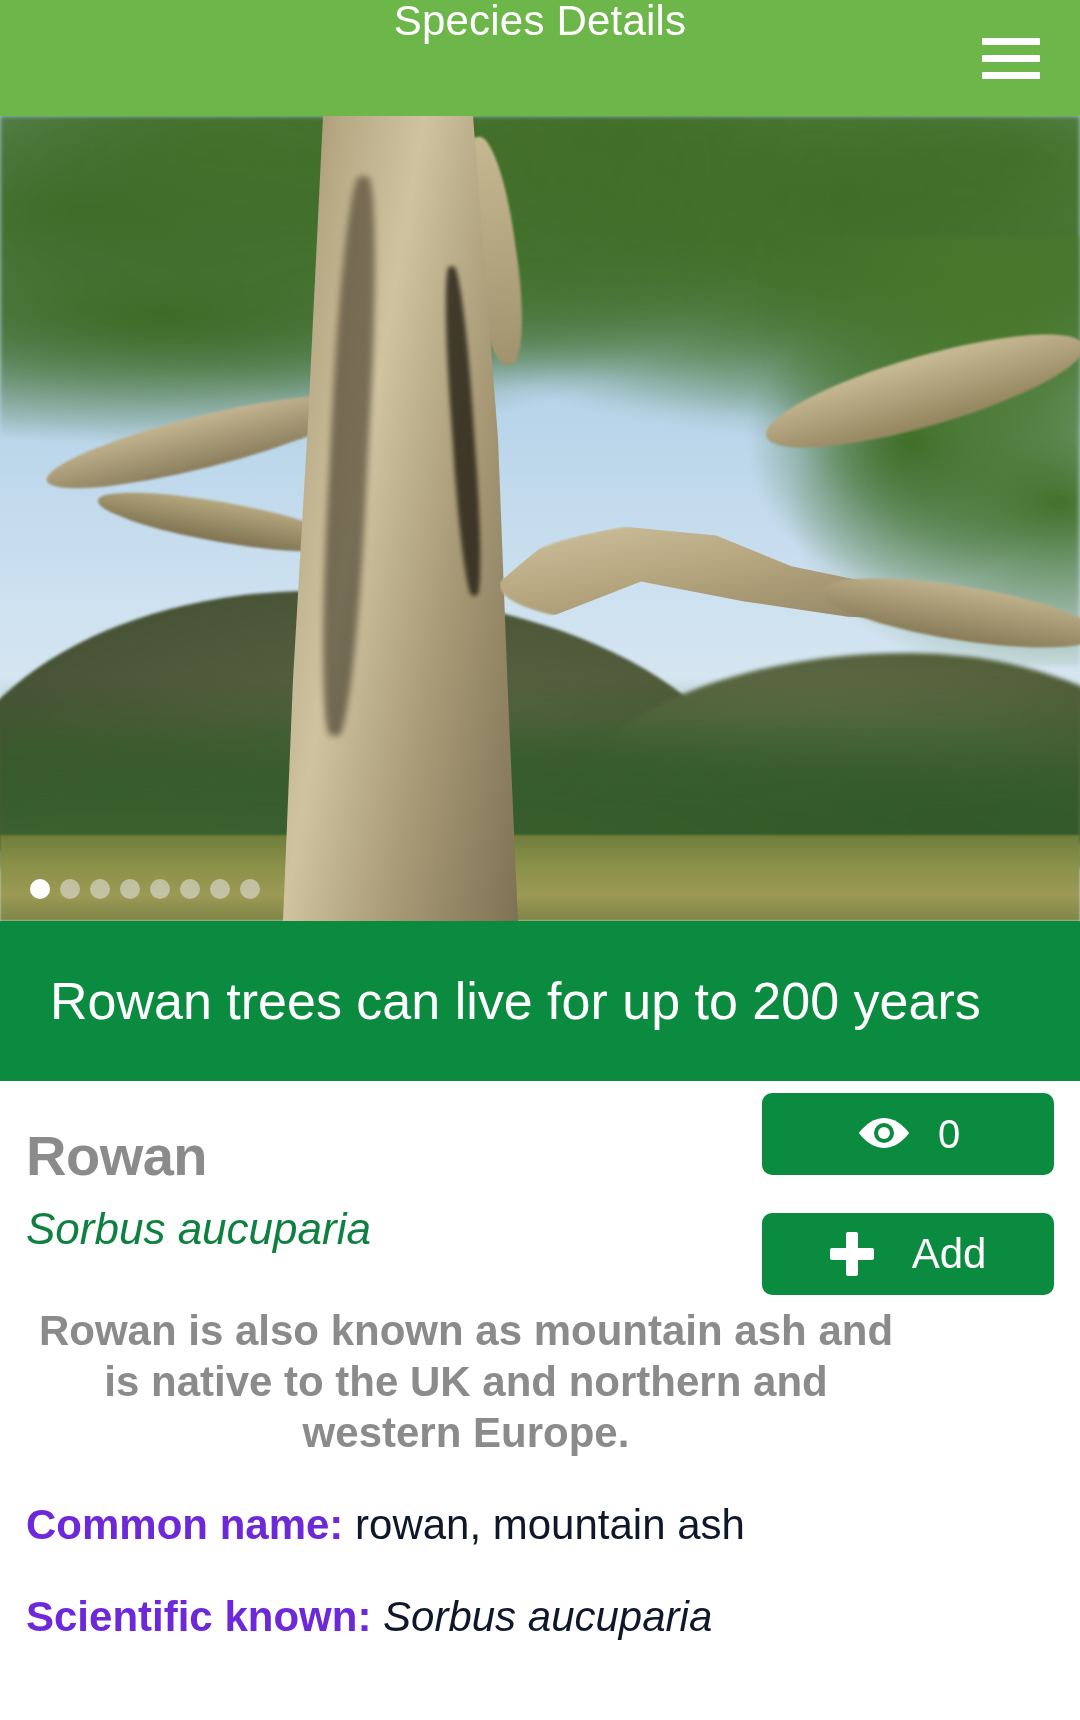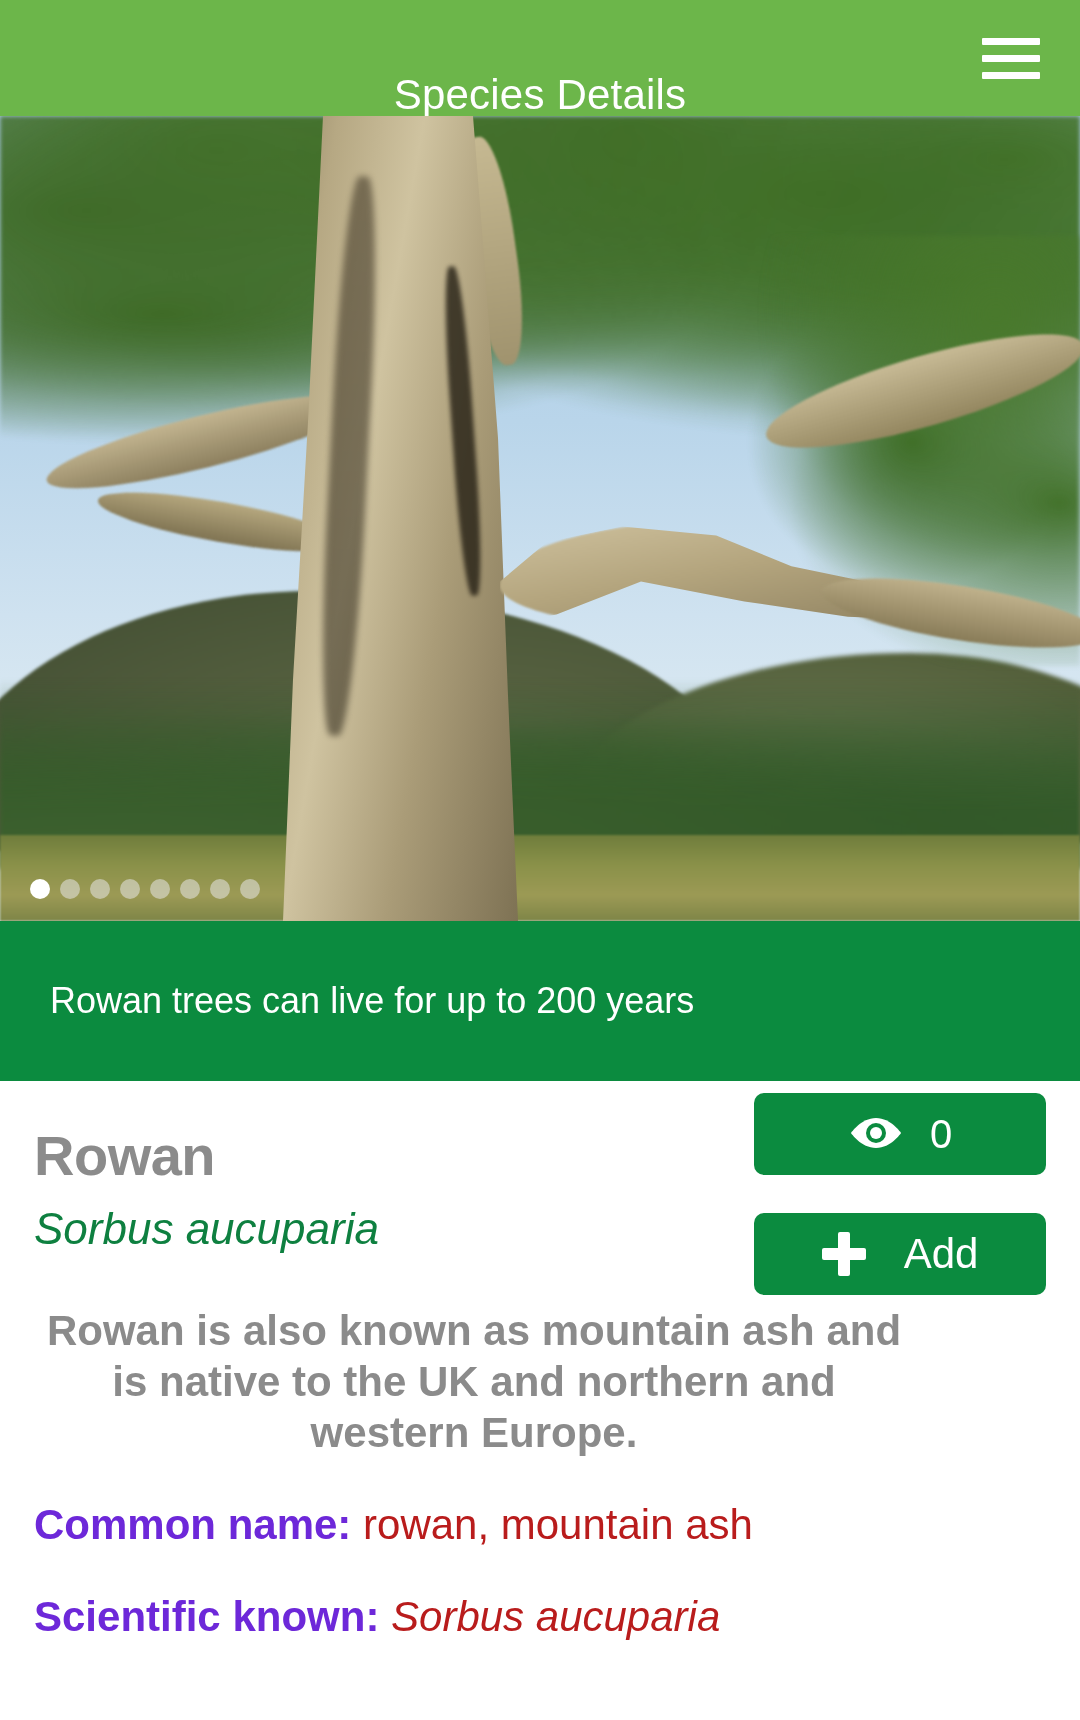--- a/index.html
+++ b/index.html
@@ -7,21 +7,21 @@
     width:1080px; height:1720px;
     background:#ffffff;
     font-family:"Liberation Sans", sans-serif;
     overflow:hidden;
   }
   .app { width:1080px; height:1720px; position:relative; background:#fff; }
 
   
   .header {
     height:116px; background:#6cb64a;
-    display:flex; align-items:flex-end; justify-content:center;
+    display:flex; align-items:flex-start; justify-content:center;
     position:relative;
   }
   .header-title {
     color:#ffffff; font-size:42px; font-weight:400;
     letter-spacing:0.2px; line-height:1;
   }
   .menu-btn {
     position:absolute; right:34px; top:50%; transform:translateY(-50%);
     width:64px; height:54px;
     display:flex; flex-direction:column; justify-content:center; gap:10px;
@@ -154,24 +154,24 @@
     display:flex; gap:10px; align-items:center; z-index:5;
   }
   .dot { width:20px; height:20px; border-radius:50%; background:rgba(230,230,230,0.55); }
   .dot.active { background:#ffffff; }
 
   
   .fact-banner {
     width:1080px; height:160px; background:#0b8b3f;
     display:flex; align-items:center; padding:0 50px;
   }
-  .fact-text { color:#ffffff; font-size:36px; font-weight:400; line-height:1.2; }
-
-  
-  .content { position:relative; padding:0 34px; }
+  .fact-text { color:#ffffff; font-size:52px; font-weight:400; line-height:1.2; }
+
+  
+  .content { position:relative; padding:0 26px; }
 
   .name-row { position:relative; padding-top:44px; }
   .common-title {
     font-size:56px; font-weight:700; color:#8b8b8b; line-height:1.1;
     letter-spacing:-0.5px;
   }
   .sci-title {
     font-size:44px; font-style:italic; color:#0e8040; font-weight:400;
     margin-top:18px; line-height:1.1;
   }
@@ -199,21 +199,21 @@
   .desc {
     margin-top:52px;
     font-size:42px; font-weight:700; color:#8b8b8b; line-height:1.22;
     max-width:880px;
     text-align:center;
   }
   .meta-row {
     margin-top:40px; font-size:42px; color:#9a9a9a; line-height:1.25;
   }
   .meta-label { font-weight:700; color:#6d28d9; }
-  .meta-value { font-weight:400; color:#b91c1c; }
+  .meta-value { font-weight:400; color:#0f172a; }
   .meta-value.italic { font-style:italic; }
 </style>
 </head>
 <body>
 
 <div class="app">
 
   <div class="header">
     <div class="header-title">Species Details</div>
     <div class="menu-btn">

